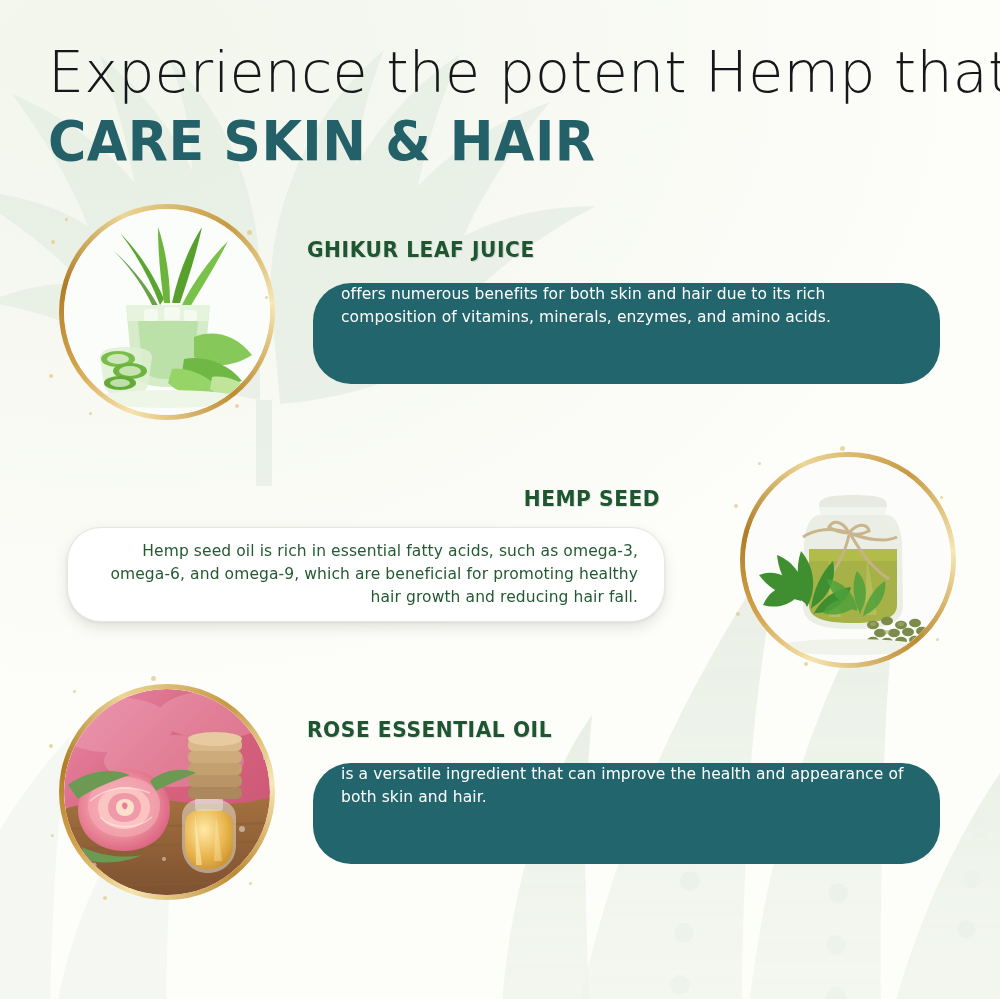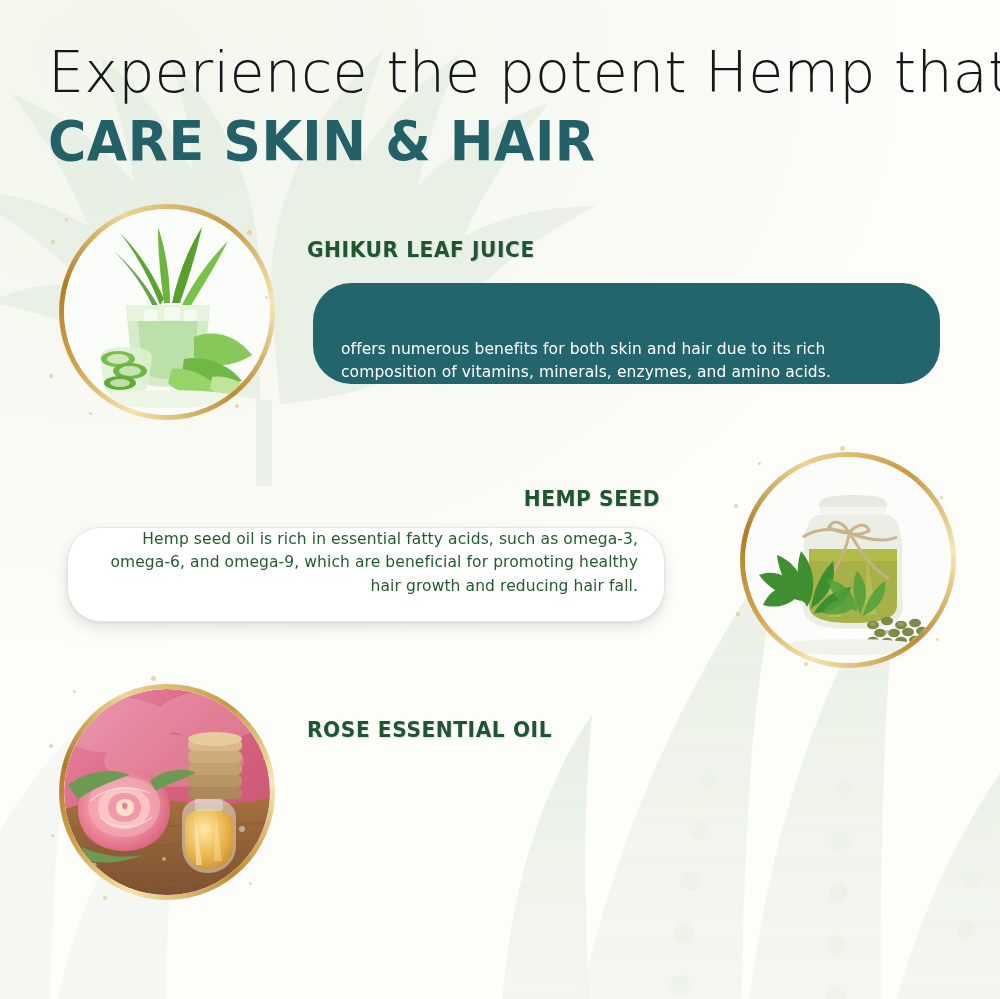--- a/index.html
+++ b/index.html
@@ -119,37 +119,37 @@
   }
   .ing-title.right{transform-origin:right center;}
   .ing-title.left{transform-origin:left center;}
 
   
   .box-teal{
     position:absolute;
     background:#23656c;
     border-radius:38px;
     box-sizing:border-box;
-    display:flex;align-items:flex-end;
+    display:flex;align-items:flex-start;
   }
   .box-teal p{
     margin:0;
     color:#ffffff;
     font-family:"DejaVu Sans", sans-serif;
     font-size:15.5px;
     line-height:1.5;
     letter-spacing:.1px;
   }
   .box-white{
     position:absolute;
     background:#ffffff;
     border:1px solid #e6e6e2;
     border-radius:34px;
     box-sizing:border-box;
-    display:flex;align-items:flex-start;
+    display:flex;align-items:center;
     box-shadow:0 6px 14px rgba(60,60,50,.13), 0 1px 3px rgba(60,60,50,.08);
   }
   .box-white p{
     margin:0;
     color:#235a32;
     font-family:"DejaVu Sans", sans-serif;
     font-size:15.5px;
     line-height:1.5;
     letter-spacing:.1px;
     text-align:right;
@@ -424,14 +424,17 @@
     <div class="sparkle" style="width:3px;height:3px;left:14px;top:6px;"></div>
     <div class="sparkle" style="width:5px;height:5px;left:92px;top:-8px;"></div>
     <div class="sparkle" style="width:4px;height:4px;left:204px;top:72px;"></div>
     <div class="sparkle" style="width:3px;height:3px;left:-8px;top:150px;"></div>
     <div class="sparkle" style="width:4px;height:4px;left:44px;top:212px;"></div>
     <div class="sparkle" style="width:3px;height:3px;left:190px;top:198px;"></div>
   </div>
 
   <div class="ing-title left" style="left:307px;top:718px;">ROSE ESSENTIAL OIL</div>
 
+  <div class="box-teal" style="left:313px;top:763px;width:627px;height:101px;padding:0 28px;">
+    <p>is a versatile ingredient that can improve the health and appearance of both skin and hair.</p>
+  </div>
 
 </div>
 
 </body></html>

